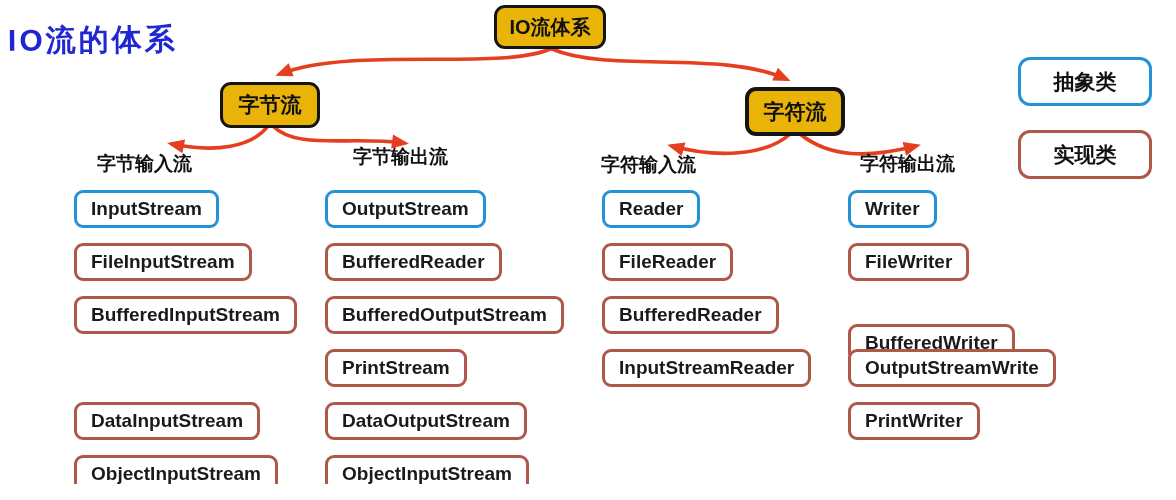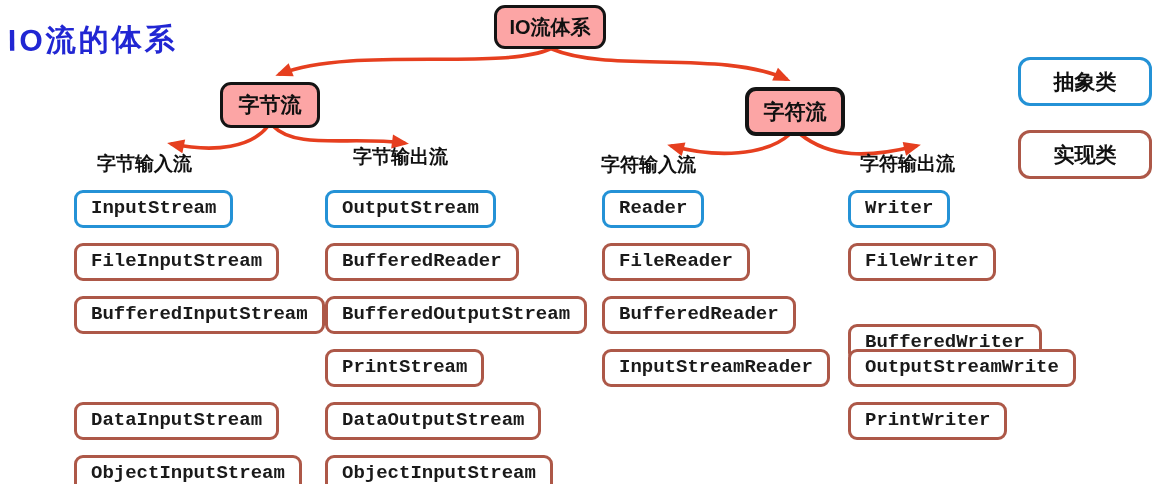--- a/index.html
+++ b/index.html
@@ -20,21 +20,21 @@
   #page-title{
     position:absolute;left:8px;top:20px;
     font-weight:bold;font-size:30px;letter-spacing:3px;
     color:var(--title);
     transform:rotate(-0.5deg);
     white-space:nowrap;
   }
   .tree-node{
     position:absolute;box-sizing:border-box;
     display:flex;align-items:center;justify-content:center;
-    background:#fca5a5;border:3.5px solid var(--node);border-radius:11px;
+    background:#eab308;border:3.5px solid var(--node);border-radius:11px;
     font-size:21px;font-weight:bold;color:#111;
     white-space:nowrap;
   }
   #root-node{left:494px;top:5px;width:112px;height:44px;font-size:20px;}
   #byte-stream-node{left:220px;top:82px;width:100px;height:46px;}
   #char-stream-node{left:745px;top:87px;width:100px;height:49px;border-width:4px;}
   .group-label{
     position:absolute;
     font-size:19px;font-weight:bold;color:#111;
     white-space:nowrap;
@@ -51,21 +51,21 @@
     font-size:21px;font-weight:600;color:#111;
     white-space:nowrap;
   }
   #legend-abstract{left:1018px;top:57px;border:3.5px solid var(--abstract);}
   #legend-concrete{left:1018px;top:130px;border:3.5px solid var(--concrete);}
   .class-box{
     position:absolute;box-sizing:border-box;
     height:38px;line-height:31px;
     padding:0 14px;
     background:#fff;border:3px solid var(--concrete);border-radius:9px;
-    font-family:Liberation Mono, monospace;
+    font-family:Liberation Sans, sans-serif;
     font-size:19px;font-weight:bold;color:#1a1a1a;
     white-space:nowrap;
   }
   .class-box.abstract{border-color:var(--abstract);}
   #connector-layer{
     position:absolute;left:0;top:0;width:1176px;height:500px;
     pointer-events:none;
   }
   #connector-layer path.arrow{
     fill:none;stroke:var(--arrow);stroke-width:3.6;stroke-linecap:round;

